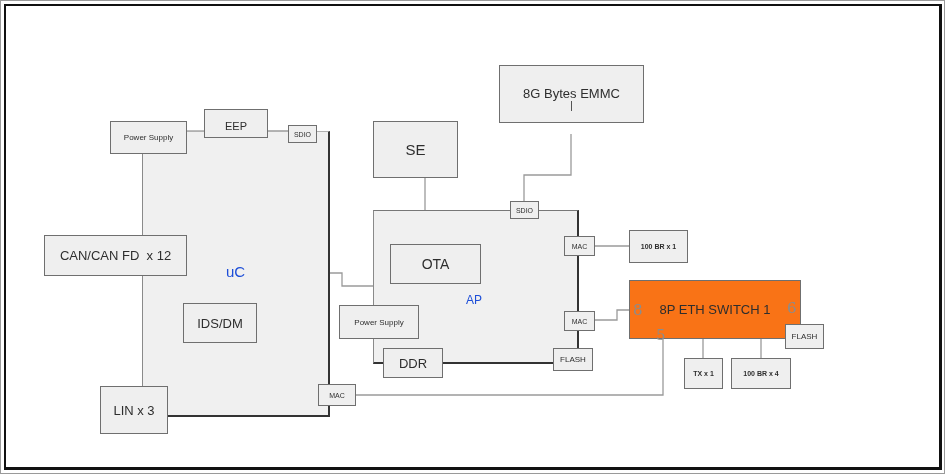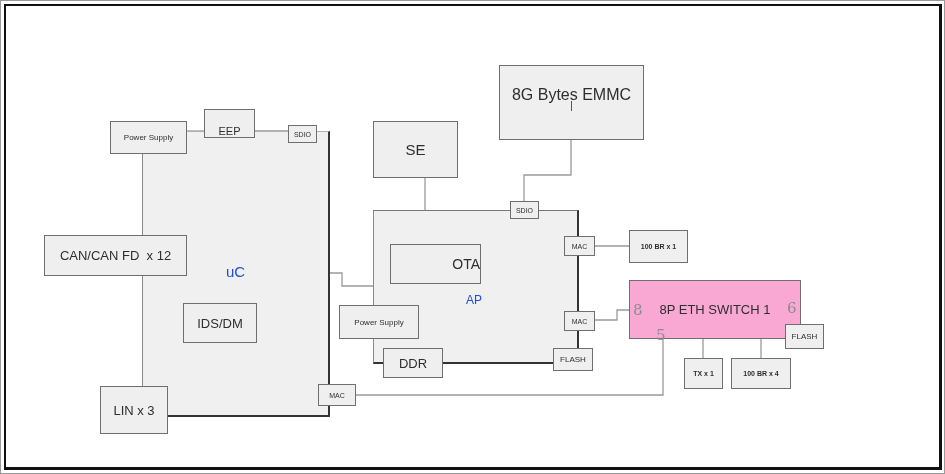--- a/index.html
+++ b/index.html
@@ -34,21 +34,21 @@
     <line x1="761" y1="338" x2="761" y2="358"></line>
   </g>
 </svg>
 
 <div class="box big dark-rb" style="left:142px; top:131px; width:188px; height:286px; border-left:1.3px solid #8a8a8a; border-top:1.3px solid #b0b0b0;"></div>
 <div class="lbl" style="left:226px; top:263px; font-size:15px;">uC</div>
 
 <div class="box" style="left:110px; top:121px; width:77px; height:33px; font-size:8px;">
     <span>Power Supply</span>
   </div>
-<div class="box" style="left:204px; top:109px; width:51px; height:29px; font-size:11px; align-items:flex-end; padding-top:5px;">
+<div class="box" style="left:204px; top:109px; width:64px; height:29px; font-size:11px; align-items:center; padding-top:5px;">
     <span>EEP</span>
   </div>
 <div class="box" style="left:288px; top:125px; width:29px; height:18px; font-size:7px;">
     <span>SDIO</span>
   </div>
 <div class="box" style="left:44px; top:235px; width:143px; height:41px; font-size:13px;">
     <span style="white-space:pre;">CAN/CAN FD  x 12</span>
   </div>
 <div class="box" style="left:183px; top:303px; width:74px; height:40px; font-size:13px;">
     <span>IDS/DM</span>
@@ -56,32 +56,32 @@
 <div class="box" style="left:100px; top:386px; width:68px; height:48px; font-size:13px;">
     <span>LIN x 3</span>
   </div>
 <div class="box" style="left:318px; top:384px; width:38px; height:22px; font-size:7px;">
     <span>MAC</span>
   </div>
 
 <div class="box" style="left:373px; top:121px; width:85px; height:57px; font-size:15px;">
     <span>SE</span>
   </div>
-<div class="box" style="left:499px; top:65px; width:145px; height:75px; font-size:16px; align-items:flex-start; padding-top:20px;">
+<div class="box" style="left:499px; top:65px; width:145px; height:58px; font-size:13px; align-items:flex-start; padding-top:20px;">
     <span>8G Bytes EMMC</span>
   </div>
 <div class="caret" style="left:571px; top:101px; height:10px;"></div>
 
 <div class="box big dark-rb" style="left:373px; top:210px; width:206px; height:154px; border-left:1.3px solid #8a8a8a; border-top:1.5px solid #777;"></div>
 <div class="lbl" style="left:466px; top:293px; font-size:12px;">AP</div>
 
 <div class="box" style="left:510px; top:201px; width:29px; height:18px; font-size:7px;">
     <span>SDIO</span>
   </div>
-<div class="box" style="left:390px; top:244px; width:91px; height:40px; font-size:14px;justify-content:flex-end;">
+<div class="box" style="left:390px; top:244px; width:91px; height:40px; font-size:14px;">
     <span>OTA</span>
   </div>
 <div class="box" style="left:339px; top:305px; width:80px; height:34px; font-size:8px;">
     <span>Power Supply</span>
   </div>
 <div class="box" style="left:383px; top:348px; width:60px; height:30px; font-size:13px;">
     <span>DDR</span>
   </div>
 <div class="box" style="left:553px; top:348px; width:40px; height:23px; font-size:8px;">
     <span>FLASH</span>
@@ -89,21 +89,21 @@
 <div class="box" style="left:564px; top:236px; width:31px; height:20px; font-size:7px;">
     <span>MAC</span>
   </div>
 <div class="box" style="left:564px; top:311px; width:31px; height:20px; font-size:7px;">
     <span>MAC</span>
   </div>
 
 <div class="box" style="left:629px; top:230px; width:59px; height:33px; font-size:7px; font-weight:bold;">
     <span>100 BR x 1</span>
   </div>
-<div class="box" style="left:629px; top:280px; width:172px; height:59px; font-size:13px; background:#f9a8d4;">
+<div class="box" style="left:629px; top:280px; width:172px; height:59px; font-size:13px; background:#f97316;">
     <span>8P ETH SWITCH 1</span>
   </div>
 <div class="port" style="left:633px; top:301px;">8</div>
 <div class="port" style="left:787px; top:299px;">6</div>
 <div class="port" style="left:656px; top:326px;">5</div>
 <div class="box" style="left:785px; top:324px; width:39px; height:25px; font-size:8px;">
     <span>FLASH</span>
   </div>
 <div class="box" style="left:684px; top:358px; width:39px; height:31px; font-size:7px; font-weight:bold;">
     <span>TX x 1</span>

